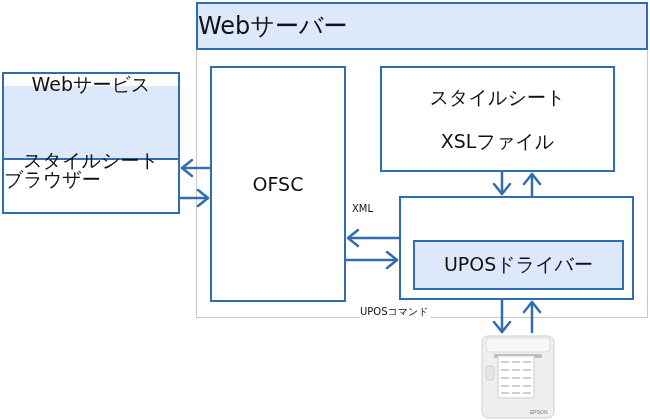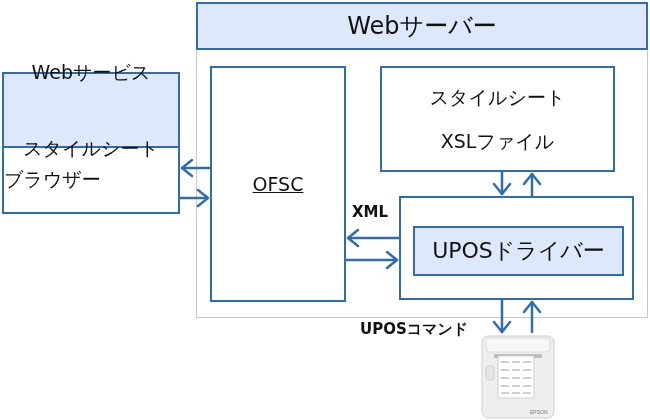--- a/index.html
+++ b/index.html
@@ -1,37 +1,37 @@
 <!DOCTYPE html>
 <html><head>
 <meta charset="utf-8">
 <style>
   html, body { margin:0; padding:0; background:#ffffff; }
   body { width:650px; height:420px; position:relative; overflow:hidden;
          font-family:"DejaVu Sans", "Liberation Sans", sans-serif; color:#111; }
   .abs { position:absolute; box-sizing:border-box; }
   .server-outer { left:196px; top:2px; width:452px; height:316px; border:1px solid #c9c9c9; background:#fff; }
   .server-header { left:196px; top:2px; width:452px; height:48px; border:2px solid #2f6db0; background:#dde8fa;
-                   display:flex; align-items:center; justify-content:center; font-size:24px; }
+                   display:flex; align-items:center; font-size:24px; }
   .client-box { left:2px; top:72px; width:178px; height:142px; border:2px solid #2f6db0; background:#fff; }
-  .client-header { position:absolute; left:0; top:0; right:0; height:72px; background:#dde8fa;
+  .client-header { position:absolute; left:0; top:12px; right:0; height:72px; background:#dde8fa;
                    border-bottom:2px solid #2f6db0; display:flex; flex-direction:column;
                    align-items:center; justify-content:center; font-size:19px; line-height:28px;gap:48px; }
   .client-body { position:absolute; left:0; top:74px; right:0; bottom:0; display:flex; align-items:center; font-size:19px; }
   .app-box { left:210px; top:66px; width:136px; height:236px; border:2px solid #2f6db0; background:#fff;
-             display:flex; flex-direction:column; align-items:center; justify-content:center; font-size:19px; line-height:36px;text-decoration:underline; }
+             display:flex; flex-direction:column; align-items:center; justify-content:center; font-size:19px; line-height:36px; }
   .style-box { left:380px; top:66px; width:235px; height:106px; border:2px solid #2f6db0; background:#fff;
                display:flex; flex-direction:column; align-items:center; justify-content:center; font-size:19px; line-height:44px; }
   .driver-box { left:399px; top:196px; width:235px; height:104px; border:2px solid #2f6db0; background:#fff; }
   .driver-title { position:absolute; left:0; right:0; top:8px; text-align:center; font-size:19px; }
-  .upos-box { position:absolute; left:12px; top:28px; width:207px; height:46px; border:2px solid #2f6db0; background:#dde8fa;
-              display:flex; align-items:center; justify-content:center; font-size:22px; }
-  .label { font-size:15px;font-weight:bold; }
+  .upos-box { position:absolute; left:12px; top:42px; width:207px; height:46px; border:2px solid #2f6db0; background:#dde8fa;
+              display:flex; align-items:center; justify-content:center; font-size:19px; }
+  .label { font-size:10px; }
   .xml-label { left:352px; top:203px; }
-  .upos-cmd-label { left:360px; top:305px; background:#fff; padding-right:2px;margin-top:15px; }
+  .upos-cmd-label { left:360px; top:305px; background:#fff; padding-right:2px; }
   svg.arrows { position:absolute; left:0; top:0; }
   .printer { left:478px; top:332px; width:80px; height:88px; }
 </style>
 </head>
 <body>
 
 <div class="abs server-outer"></div>
 <div class="abs server-header">
   <span>Webサーバー</span>
 </div>

